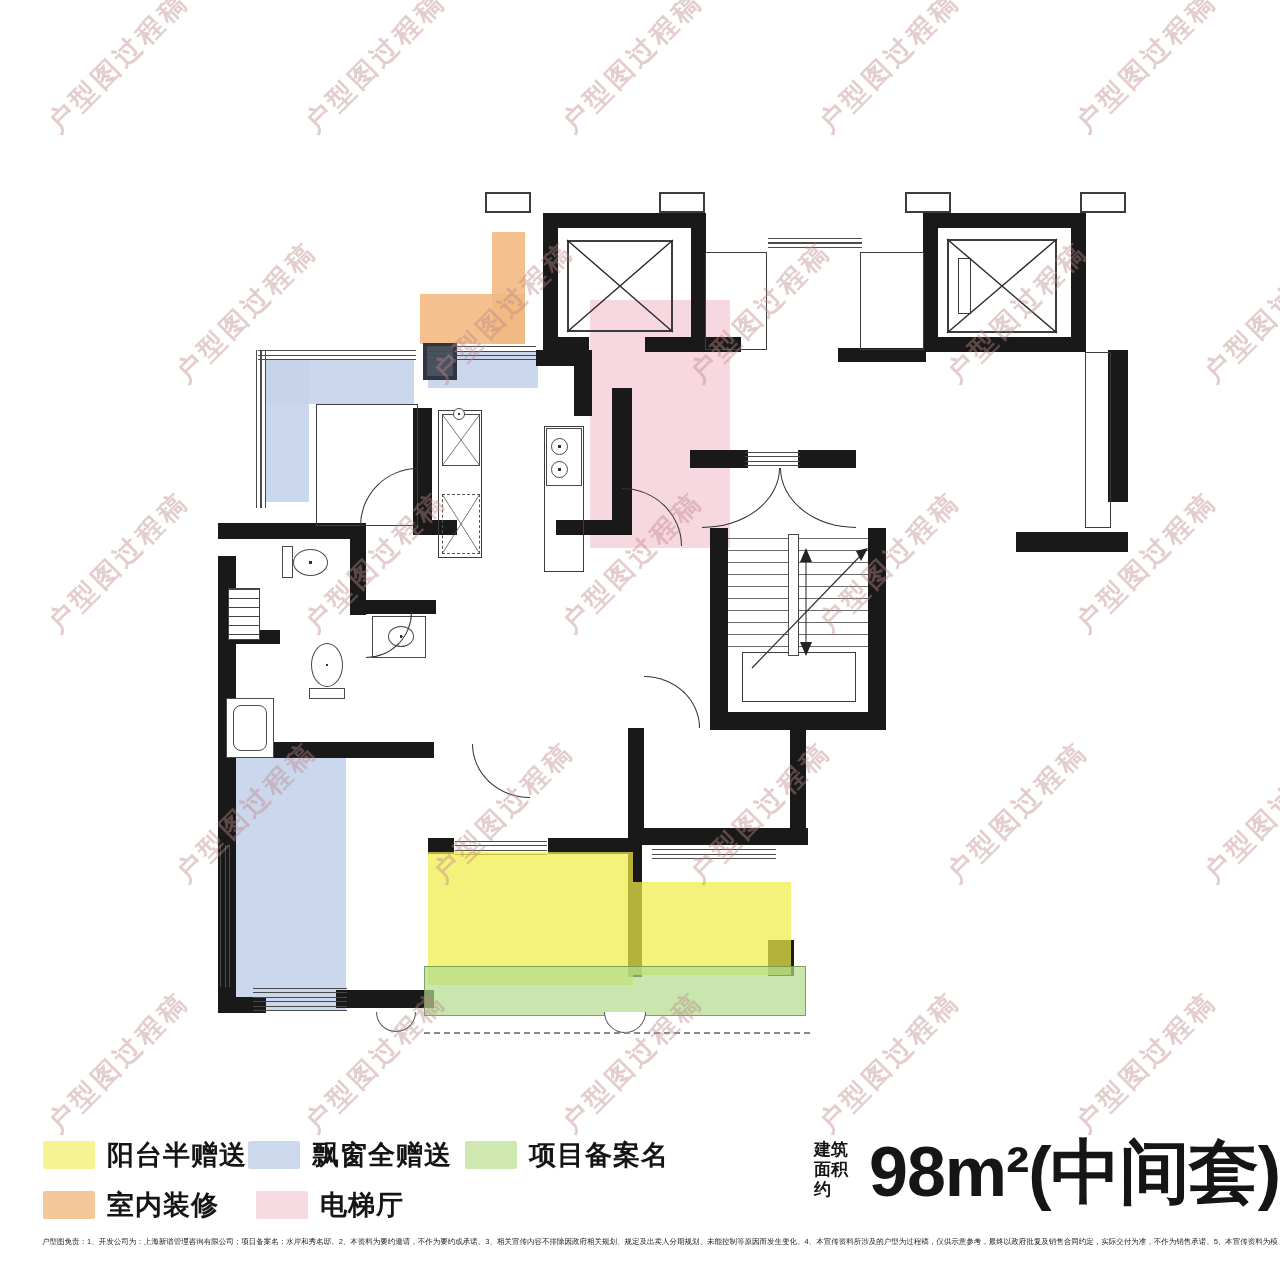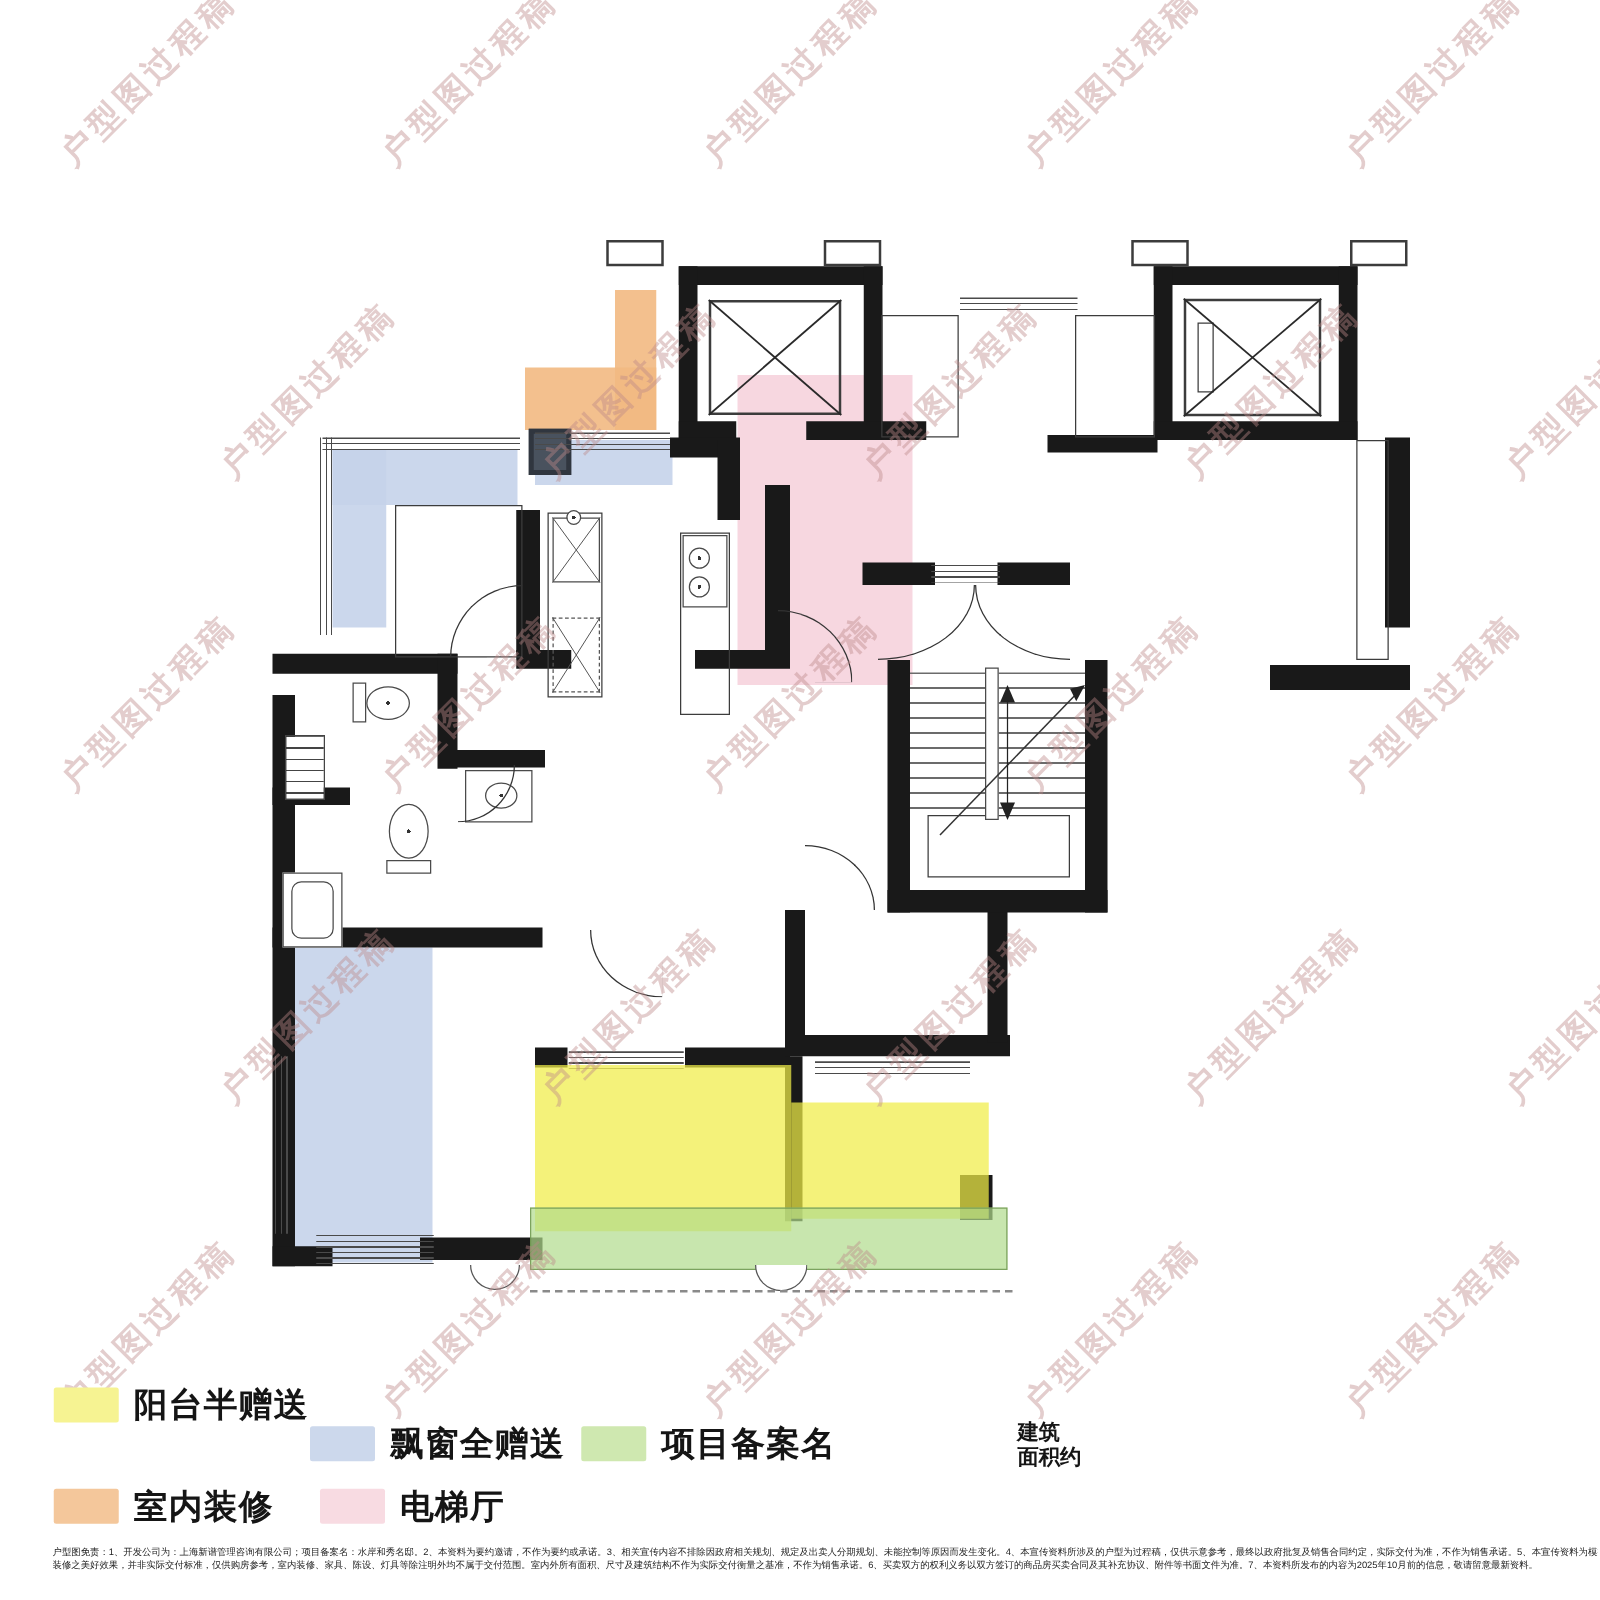--- a/index.html
+++ b/index.html
@@ -171,21 +171,21 @@
     <div class="wmk" style="left: 1017px; top: 812px; color: rgba(188, 136, 136, 0.42);">户型图过程稿</div>
     <div class="wmk" style="left: 1274px; top: 812px; color: rgba(188, 136, 136, 0.42);">户型图过程稿</div>
     <div class="wmk" style="left: 118px; top: 1062px; color: rgba(188, 136, 136, 0.42);">户型图过程稿</div>
     <div class="wmk" style="left: 375px; top: 1062px; color: rgba(188, 136, 136, 0.42);">户型图过程稿</div>
     <div class="wmk" style="left: 632px; top: 1062px; color: rgba(188, 136, 136, 0.42);">户型图过程稿</div>
     <div class="wmk" style="left: 889px; top: 1062px; color: rgba(188, 136, 136, 0.42);">户型图过程稿</div>
     <div class="wmk" style="left: 1146px; top: 1062px; color: rgba(188, 136, 136, 0.42);">户型图过程稿</div>
   </div>
 
 <div class="legend">
-  <div class="lg" style="left:43px;top:1110px">
+  <div class="lg" style="left:43px;top:1141px">
     <span class="sw" style="background: rgb(246, 243, 146);"></span>
     <span class="ll">阳台半赠送</span>
   </div>
   <div class="lg" style="left:248px;top:1141px">
     <span class="sw" style="background: rgb(204, 216, 236);"></span>
     <span class="ll">飘窗全赠送</span>
   </div>
   <div class="lg" style="left:465px;top:1141px">
     <span class="sw" style="background: rgb(207, 232, 176);"></span>
     <span class="ll">项目备案名</span>
@@ -198,18 +198,18 @@
     <span class="sw" style="background: rgb(248, 219, 226);"></span>
     <span class="ll">电梯厅</span>
   </div>
 </div>
 
 <div class="area">
   <div class="ap">
     <div>建筑</div>
     <div>面积约</div>
   </div>
+  <div class="av">98m²(中间套)</div>
 </div>
 
 <div class="disc">
   <div>户型图免责：1、开发公司为：上海新谱管理咨询有限公司；项目备案名：水岸和秀名邸。2、本资料为要约邀请，不作为要约或承诺。3、相关宣传内容不排除因政府相关规划、规定及出卖人分期规划、未能控制等原因而发生变化。4、本宣传资料所涉及的户型为过程稿，仅供示意参考，最终以政府批复及销售合同约定，实际交付为准，不作为销售承诺。5、本宣传资料为模拟户型</div>
-  <div>装修之美好效果，并非实际交付标准，仅供购房参考，室内装修、家具、陈设、灯具等除注明外均不属于交付范围。室内外所有面积、尺寸及建筑结构不作为实际交付衡量之基准，不作为销售承诺。6、买卖双方的权利义务以双方签订的商品房买卖合同及其补充协议、附件等书面文件为准。7、本资料所发布的内容为2025年10月前的信息，敬请留意最新资料。</div>
 </div>
 
 </body></html>

